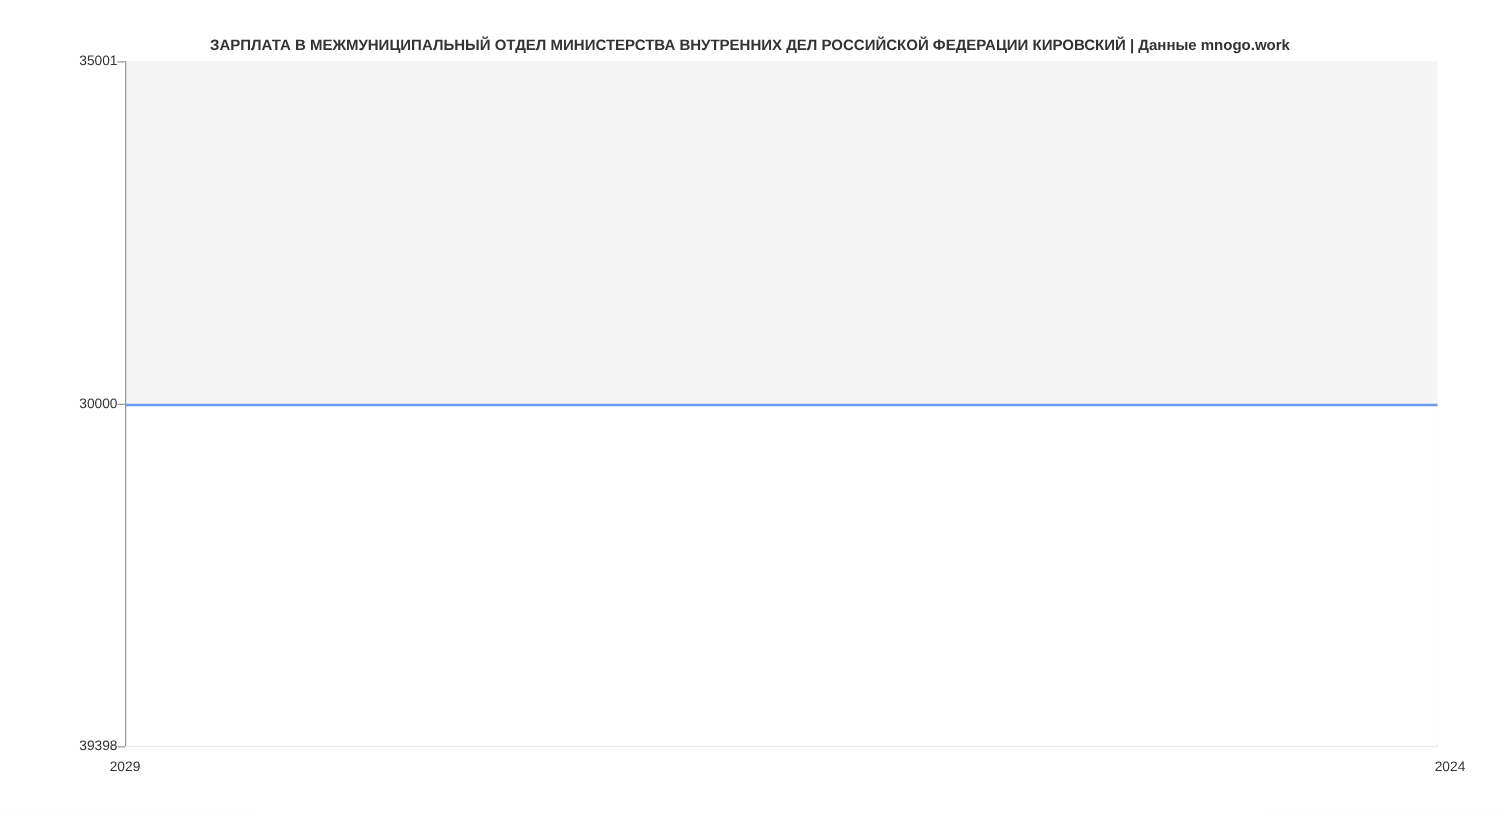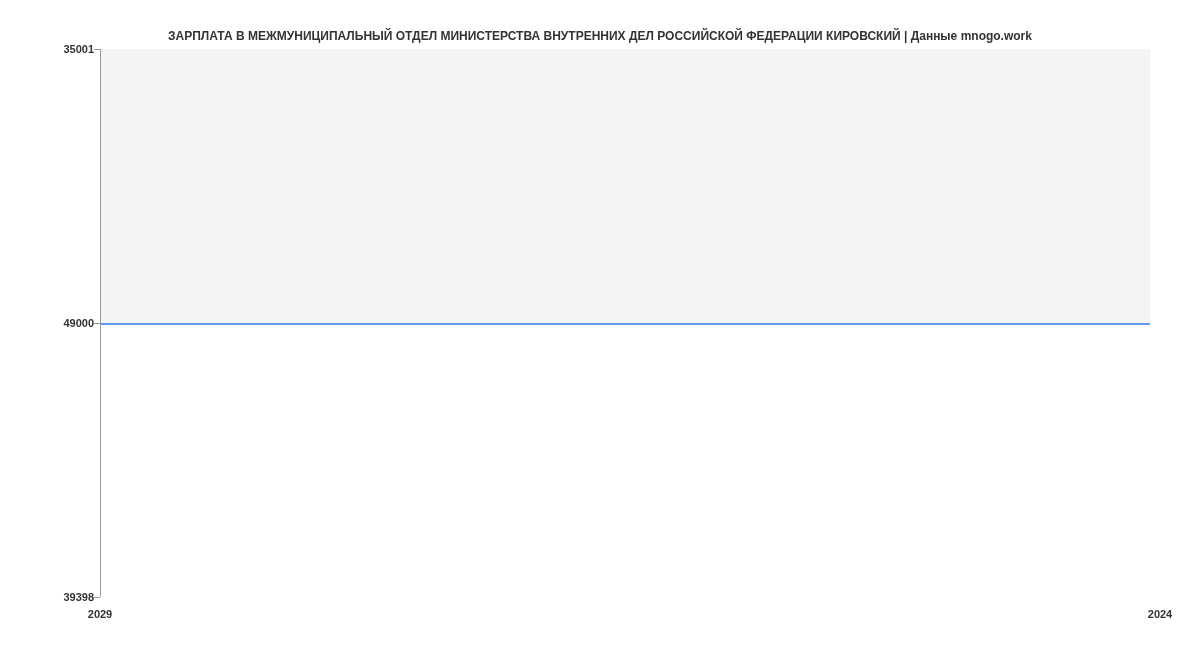--- a/index.html
+++ b/index.html
@@ -1,19 +1,18 @@
 <!DOCTYPE html>
 <html><head>
   <meta charset="utf-8">
   <style>
     * {
       margin: 0;
       padding: 0;
       box-sizing: border-box;
-      font-weight: bold;
     }
     body {
       font-family: Verdana, Geneva, sans-serif;
       background: #ffffff;
       width: 1200px;
       height: 650px;
       position: relative;
     }
     .title {
       position: absolute;
@@ -103,17 +102,17 @@
   </div>
 </div>
 
 <div class="axis-left"></div>
 
 <div class="y-tick" style="top:49px"></div>
 <div class="y-tick" style="top:323px"></div>
 <div class="y-tick" style="top:597px"></div>
 
 <div class="y-tick-label" style="top:49px">35001</div>
-<div class="y-tick-label" style="top:323px">49000</div>
+<div class="y-tick-label" style="top:323px">30000</div>
 <div class="y-tick-label" style="top:597px">39398</div>
 
 <div class="x-tick-label" style="left:100px">2029</div>
 <div class="x-tick-label" style="left:1160px">2024</div>
 
 </body></html>

